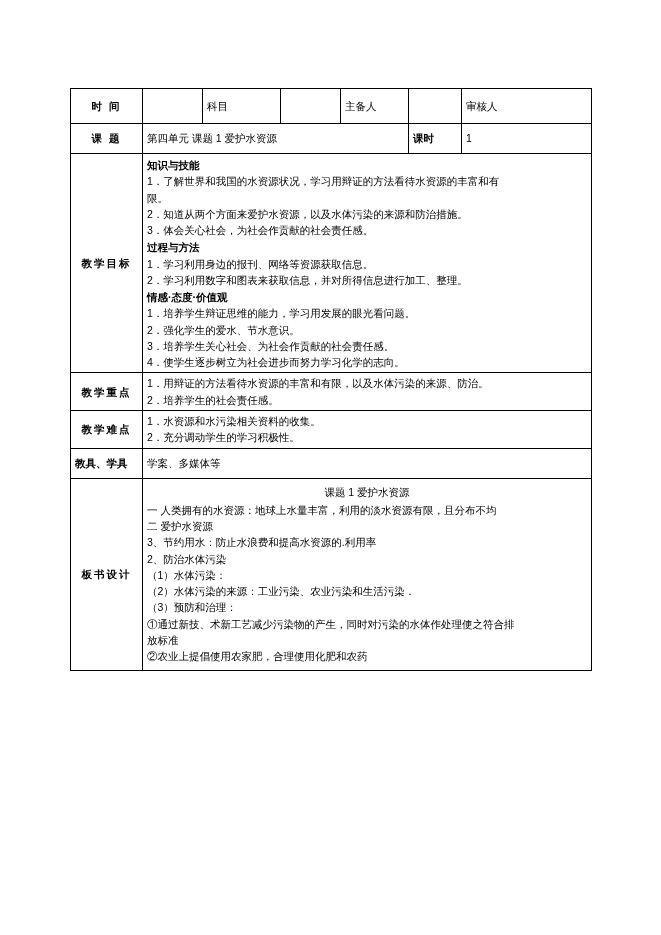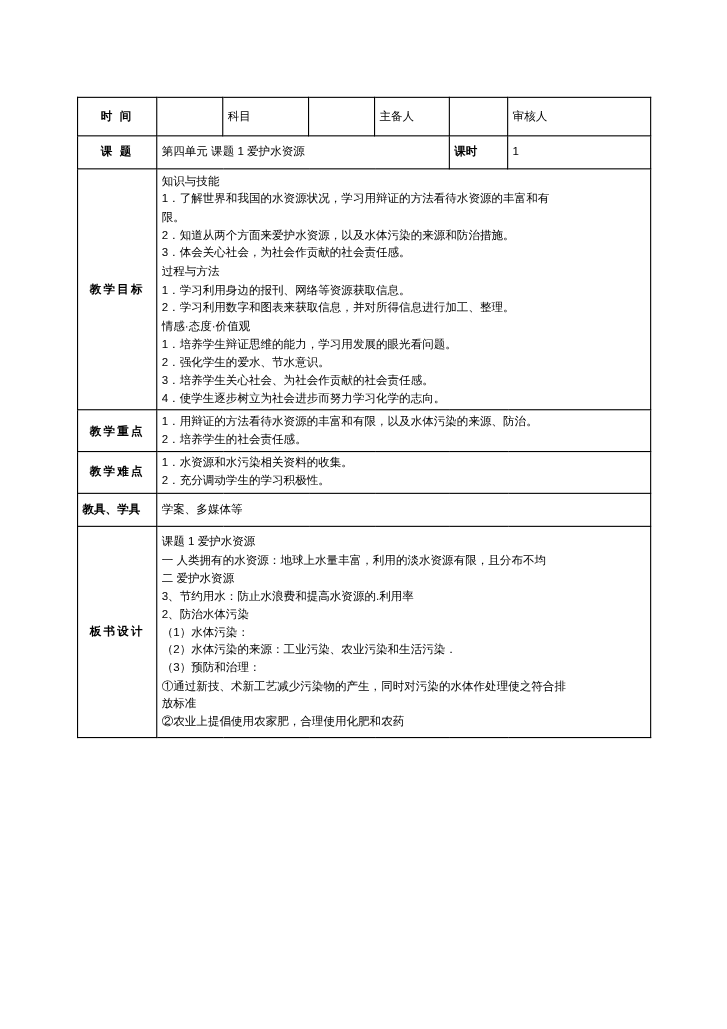--- a/index.html
+++ b/index.html
@@ -49,29 +49,30 @@
   }
   .center {
   }
   .bold {
     font-weight: bold;
   }
   .row-head td {
     height: 30px;
   }
   .sub-head {
-    font-weight: normal;
+    font-weight: bold;
     font-size: 10.5px;
     margin-top: 1px;
   }
   .line {
     margin: 0;
     padding: 0;
   }
   .board-title {
+    text-align: center;
     font-size: 10.5px;
     margin-bottom: 2px;
   }
   .board-line {
     margin: 0;
   }
 </style>
 </head>
 <body>
 

